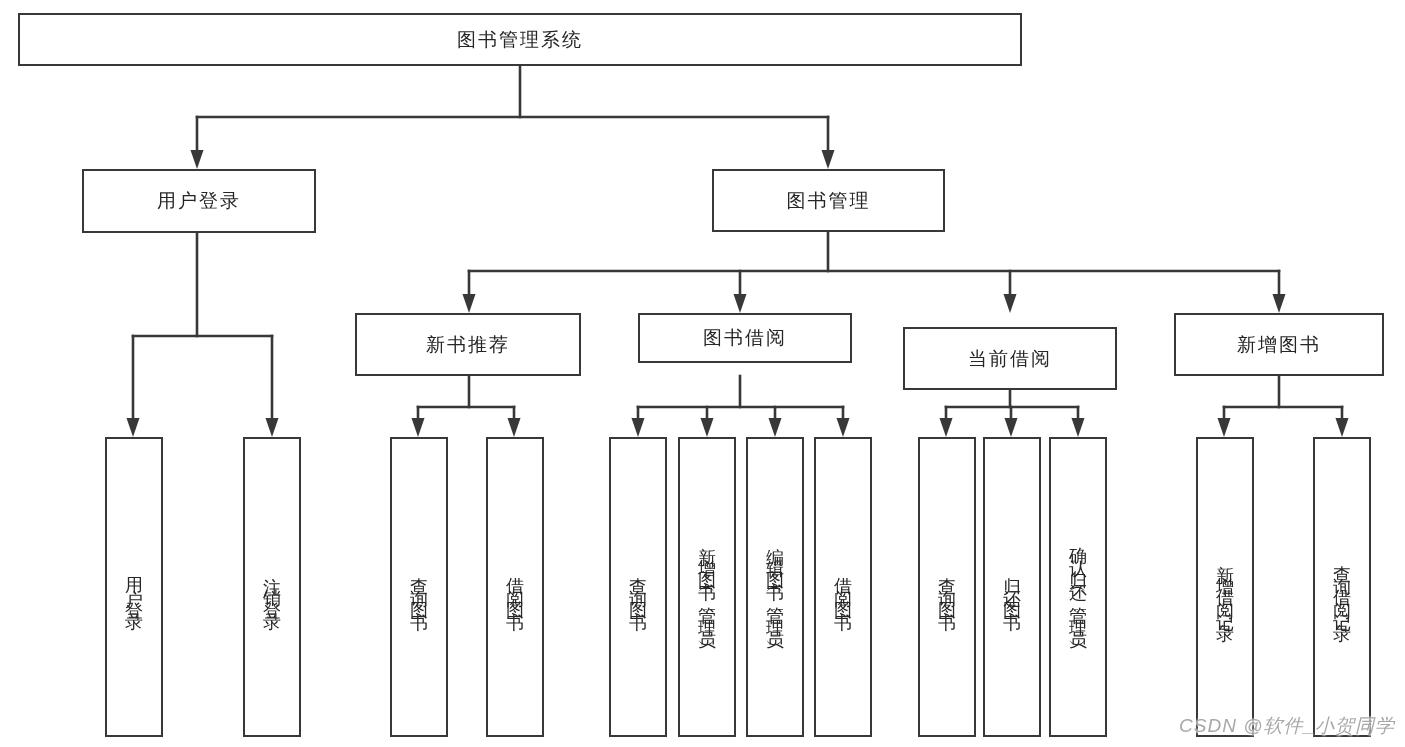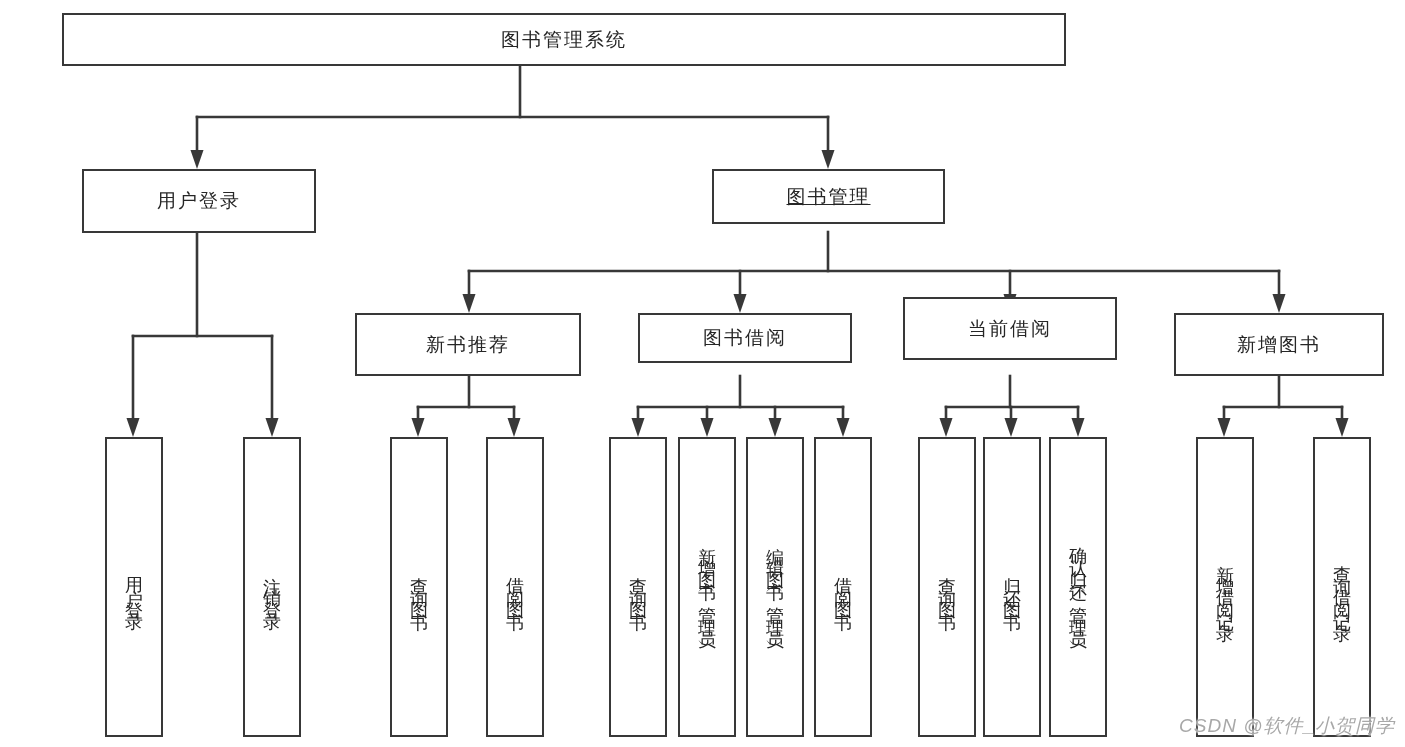--- a/index.html
+++ b/index.html
@@ -133,28 +133,28 @@
       <path d="M768.5 418 L781.5 418 L775 437 Z"></path>
       <path d="M836.5 418 L849.5 418 L843 437 Z"></path>
       <path d="M939.5 418 L952.5 418 L946 437 Z"></path>
       <path d="M1004.5 418 L1017.5 418 L1011 437 Z"></path>
       <path d="M1071.5 418 L1084.5 418 L1078 437 Z"></path>
       <path d="M1217.5 418 L1230.5 418 L1224 437 Z"></path>
       <path d="M1335.5 418 L1348.5 418 L1342 437 Z"></path>
     </g>
   </svg>
 
-  <div class="hbox" style="left:18px; top:13px; width:1004px; height:53px;margin-left:44px;">图书管理系统</div>
+  <div class="hbox" style="left:18px; top:13px; width:1004px; height:53px;">图书管理系统</div>
 
   <div class="hbox" style="left:82px; top:169px; width:234px; height:64px;">用户登录</div>
-  <div class="hbox" style="left:712px; top:169px; width:233px; height:55px;text-decoration:underline;">图书管理</div>
+  <div class="hbox" style="left:712px; top:169px; width:233px; height:63px;">图书管理</div>
 
   <div class="hbox" style="left:355px; top:313px; width:226px; height:63px;">新书推荐</div>
   <div class="hbox" style="left:607px; top:313px; width:214px; height:50px;margin-left:31px;">图书借阅</div>
-  <div class="hbox" style="left:903px; top:297px; width:214px; height:63px;">当前借阅</div>
+  <div class="hbox" style="left:903px; top:327px; width:214px; height:63px;">当前借阅</div>
   <div class="hbox" style="left:1174px; top:313px; width:210px; height:63px;">新增图书</div>
 
   <div class="vbox" style="left:105px;">
     <span class="vtext">用户登录</span>
   </div>
   <div class="vbox" style="left:243px;">
     <span class="vtext">注销登录</span>
   </div>
 
   <div class="vbox" style="left:390px;">

